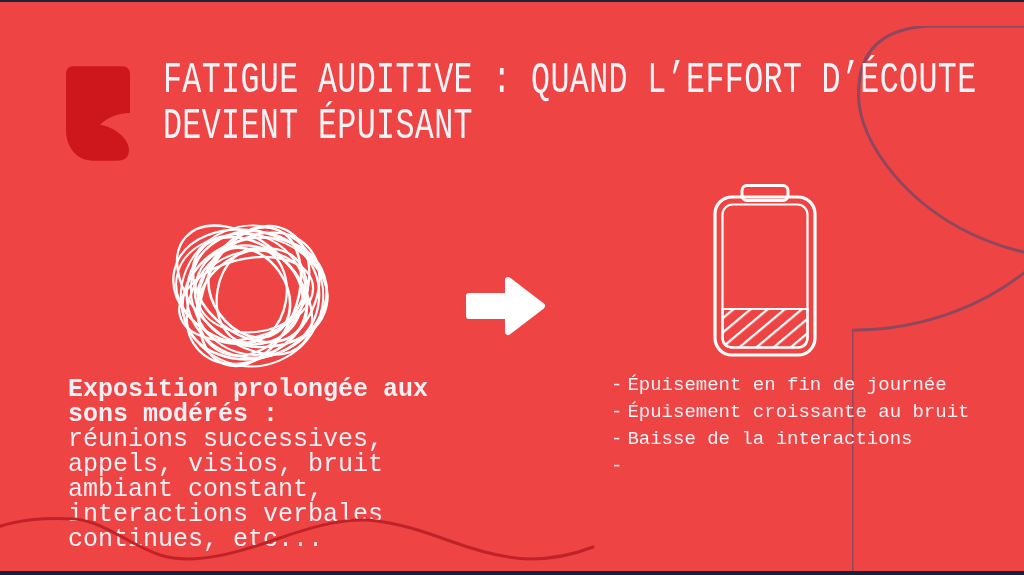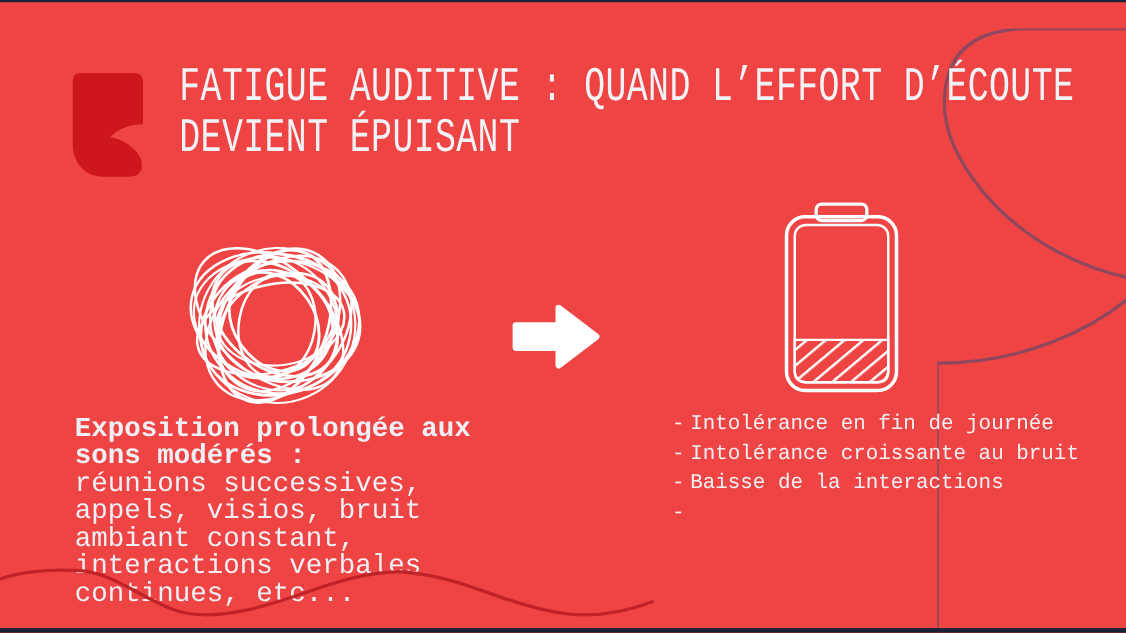--- a/index.html
+++ b/index.html
@@ -114,25 +114,25 @@
   </svg>
 
   <div class="left-text">
     <span class="heading">Exposition prolongée aux sons modérés :</span>
     <span>réunions successives, appels, visios, bruit ambiant constant, interactions verbales continues, etc...</span>
   </div>
 
   <div class="right-list">
     <div class="row">
       <span class="dash">-</span>
-      <span>Intolérance en fin de journée</span>
+      <span>Épuisement en fin de journée</span>
     </div>
     <div class="row">
       <span class="dash">-</span>
-      <span>Intolérance croissante au bruit</span>
+      <span>Épuisement croissante au bruit</span>
     </div>
     <div class="row">
       <span class="dash">-</span>
       <span>Baisse de la interactions</span>
     </div>
     <div class="row">
       <span class="dash">-</span>
     </div>
   </div>
 

